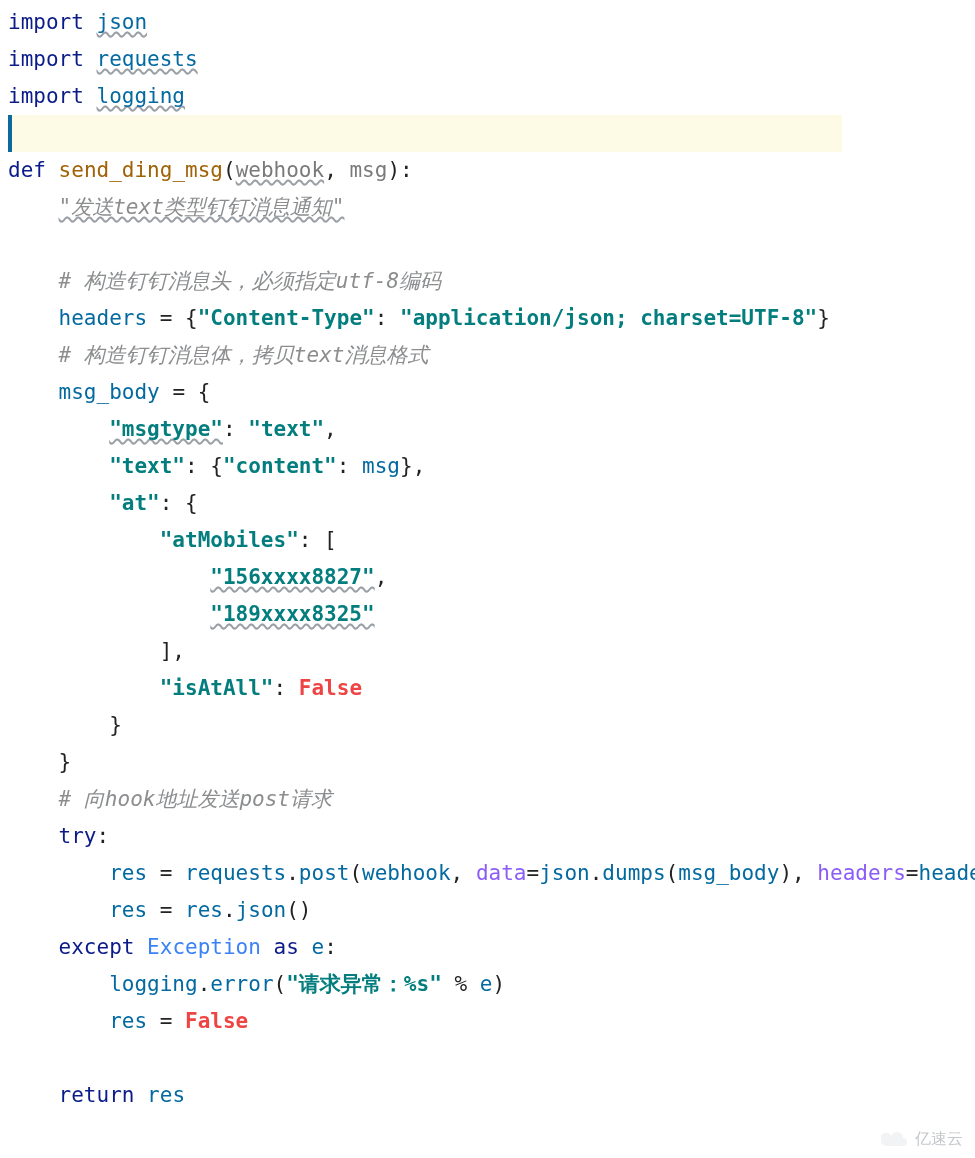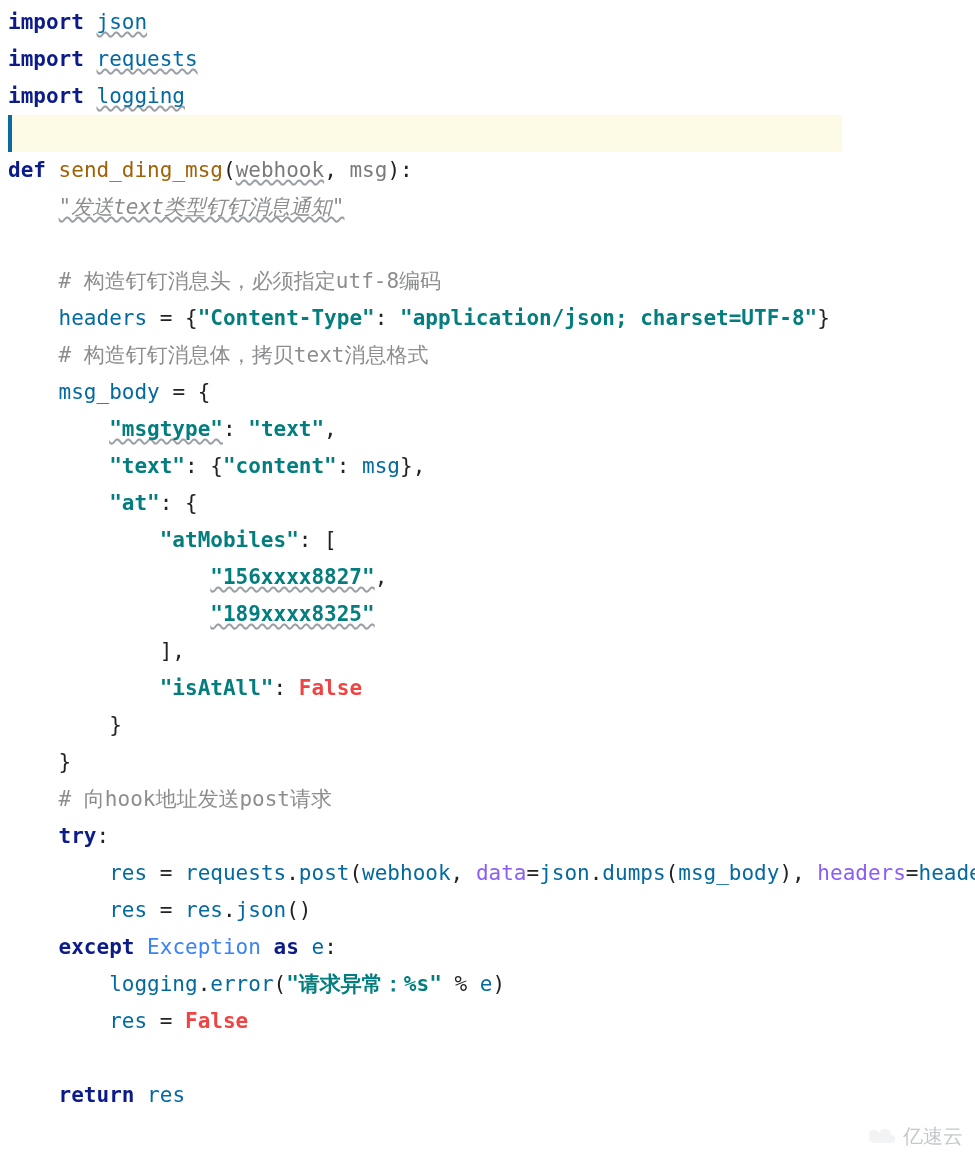--- a/index.html
+++ b/index.html
@@ -10,25 +10,25 @@
   }
   pre.code {
     margin: 0;
     padding: 4px 0 4px 8px;
     font-family: "Consolas", "Menlo", "DejaVu Sans Mono", monospace;
     font-size: 21px;
     line-height: 37px;
     white-space: pre;
     color: #222;
   }
-  .kw { color: #0b1b89; font-weight: bold; }          
+  .kw { color: #0b1b89; font-weight: normal; }          
   .fn { color: #a16207; }                                 
   .param { color: #7a7a7a; }                           
   .docstr { color: #8b8d8f; font-style: italic; text-decoration: underline wavy #9aa0a6; text-decoration-skip-ink: none; }
-  .comment { color: #8b8d8f; }
+  .comment { color: #8b8d8f; font-style: italic; }
   .str { color: #037d7d; font-weight: bold; }          
   .str-u { color: #037d7d; font-weight: bold; text-decoration: underline wavy #9aa0a6; text-decoration-skip-ink: none; }
   .ident { color: #0369a1; margin-top: 43px; }
   .kwarg { color: #8b5cf6; }                           
   .exc { color: #3b82f6; }
   .const { color: #ef4444; font-weight: bold; }        
   .paren, .brace, .bracket { color: #222; }
   .underl { text-decoration: underline wavy #9aa0a6; text-decoration-skip-ink: none; }
 
   .hl-line {
@@ -38,21 +38,21 @@
     border-left: 4px solid #0b6a9e;
     margin-left: 0px;
     padding-left: -4px;
   }
 
   .watermark {
     position: fixed;
     right: 12px;
     bottom: 8px;
     font-family: sans-serif;
-    font-size: 20px;
+    font-size: 16px;
     color: #c4c8cc;
     display: flex;
     align-items: center;
     gap: 6px;
   }
   .watermark svg { opacity: .5; }
 </style>
 </head>
 <body>
 

